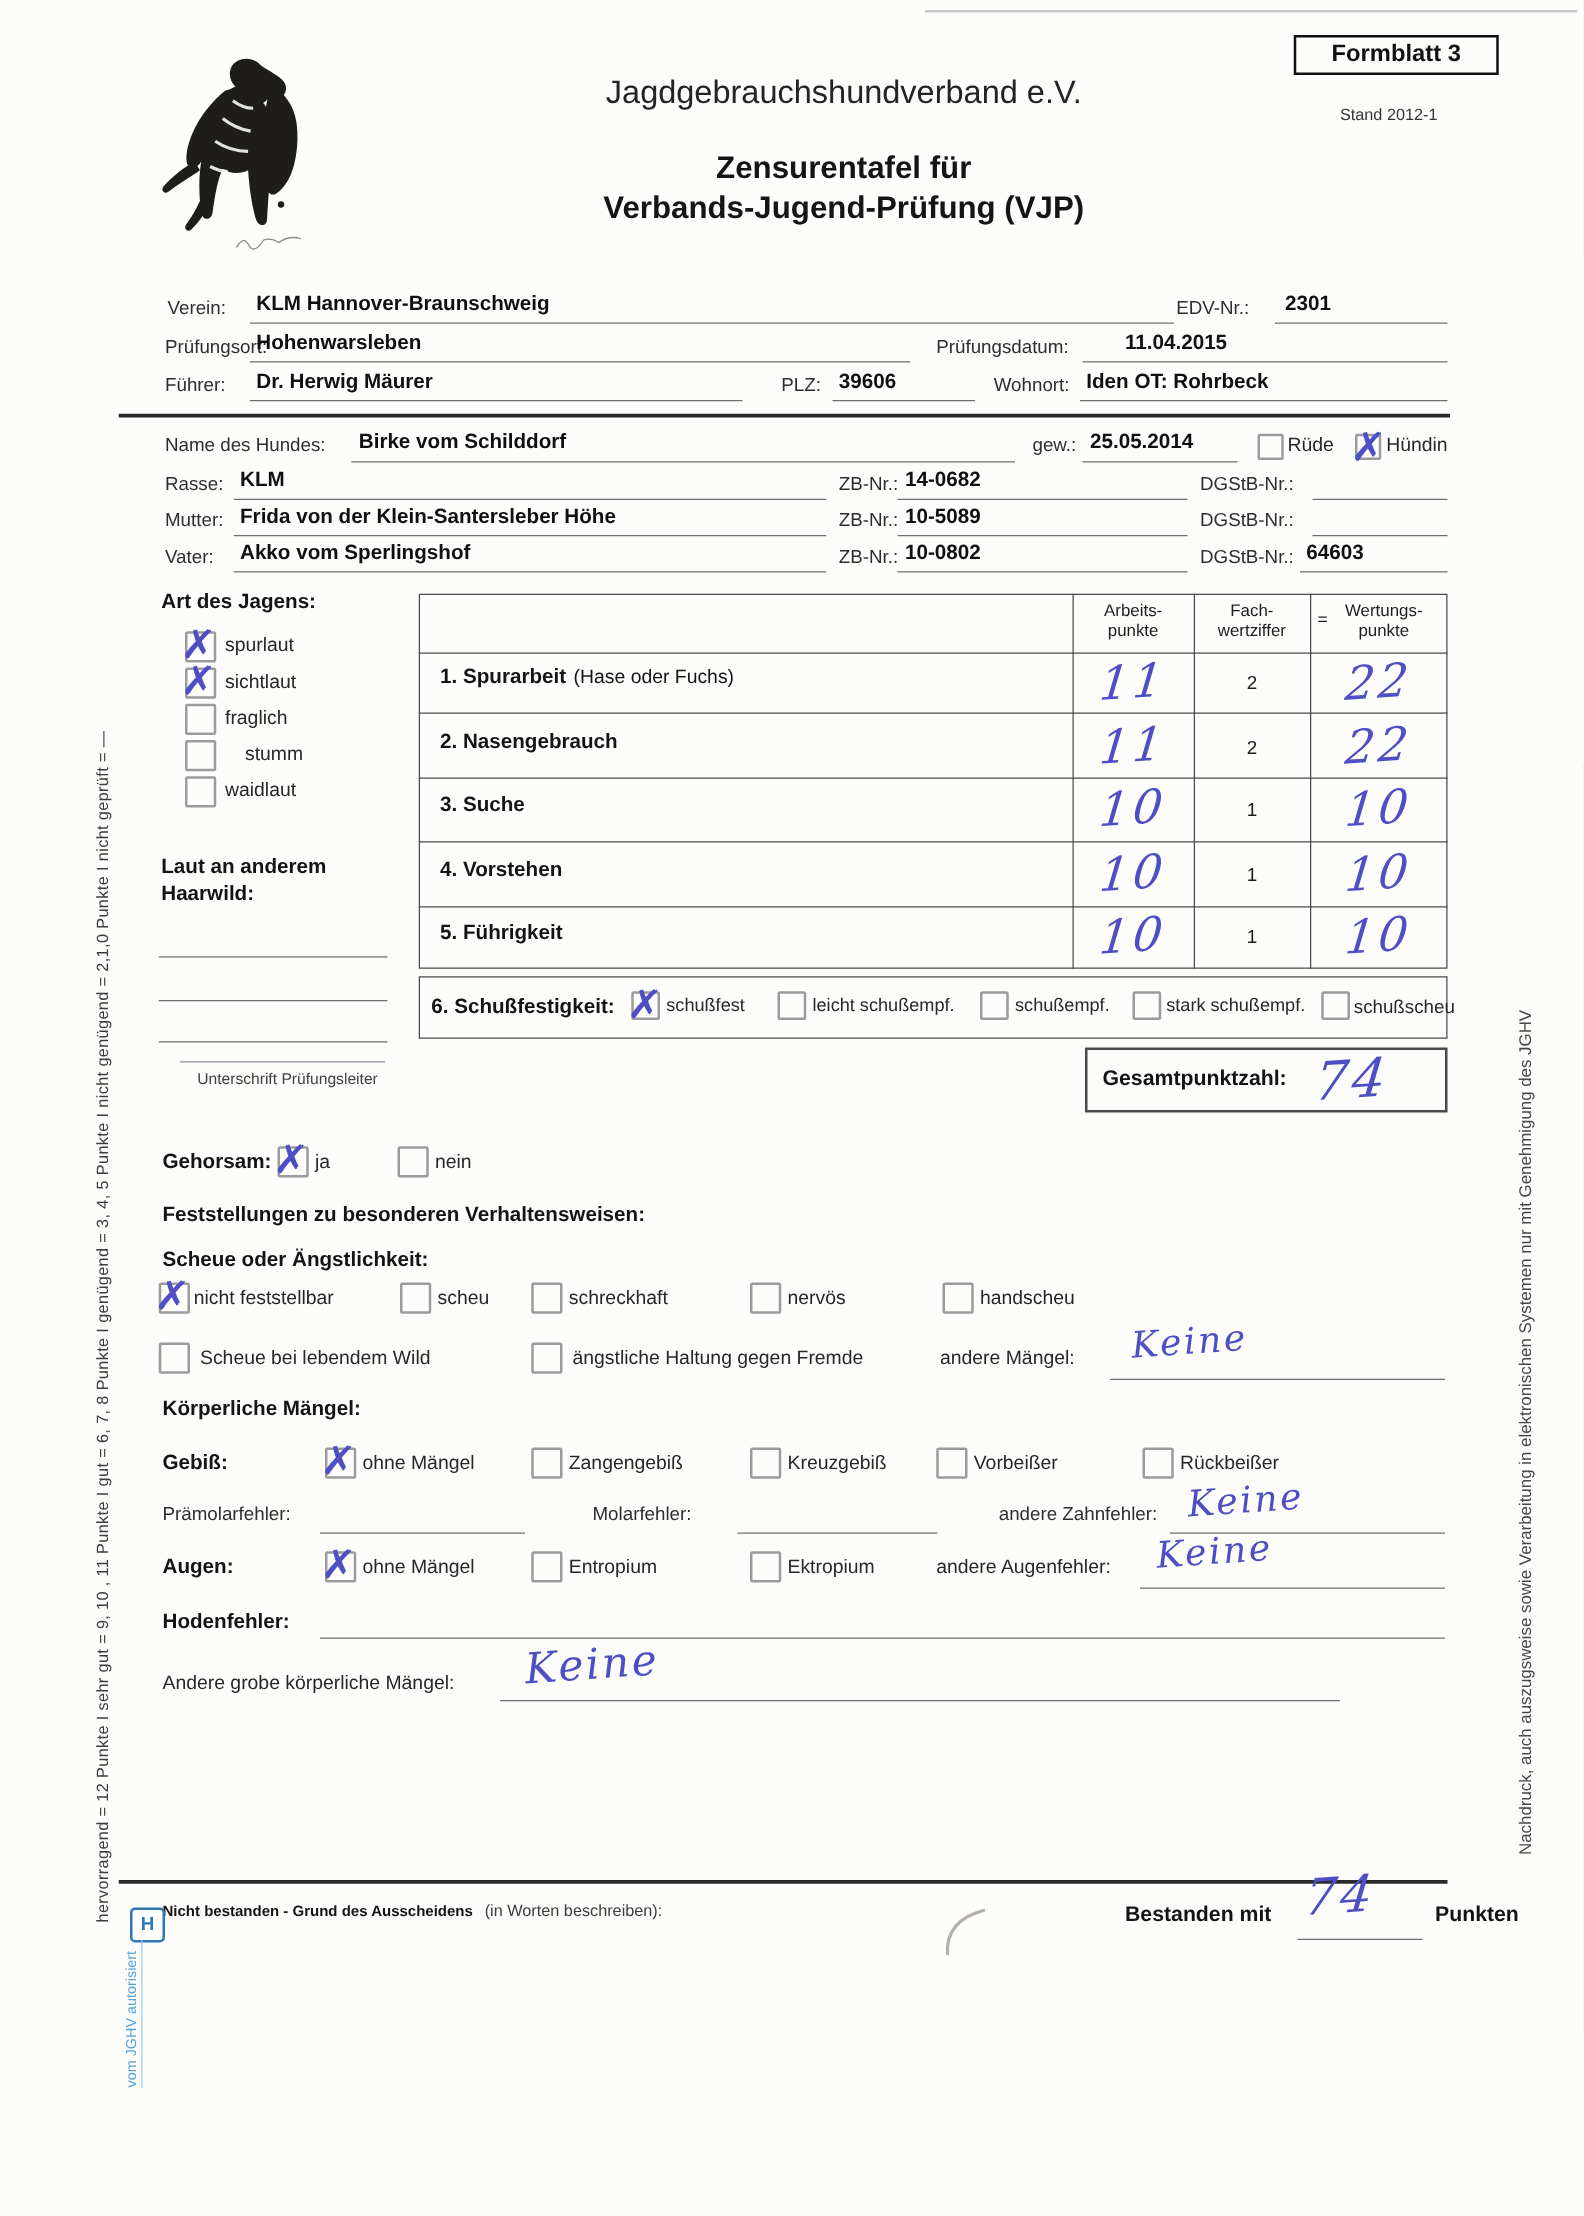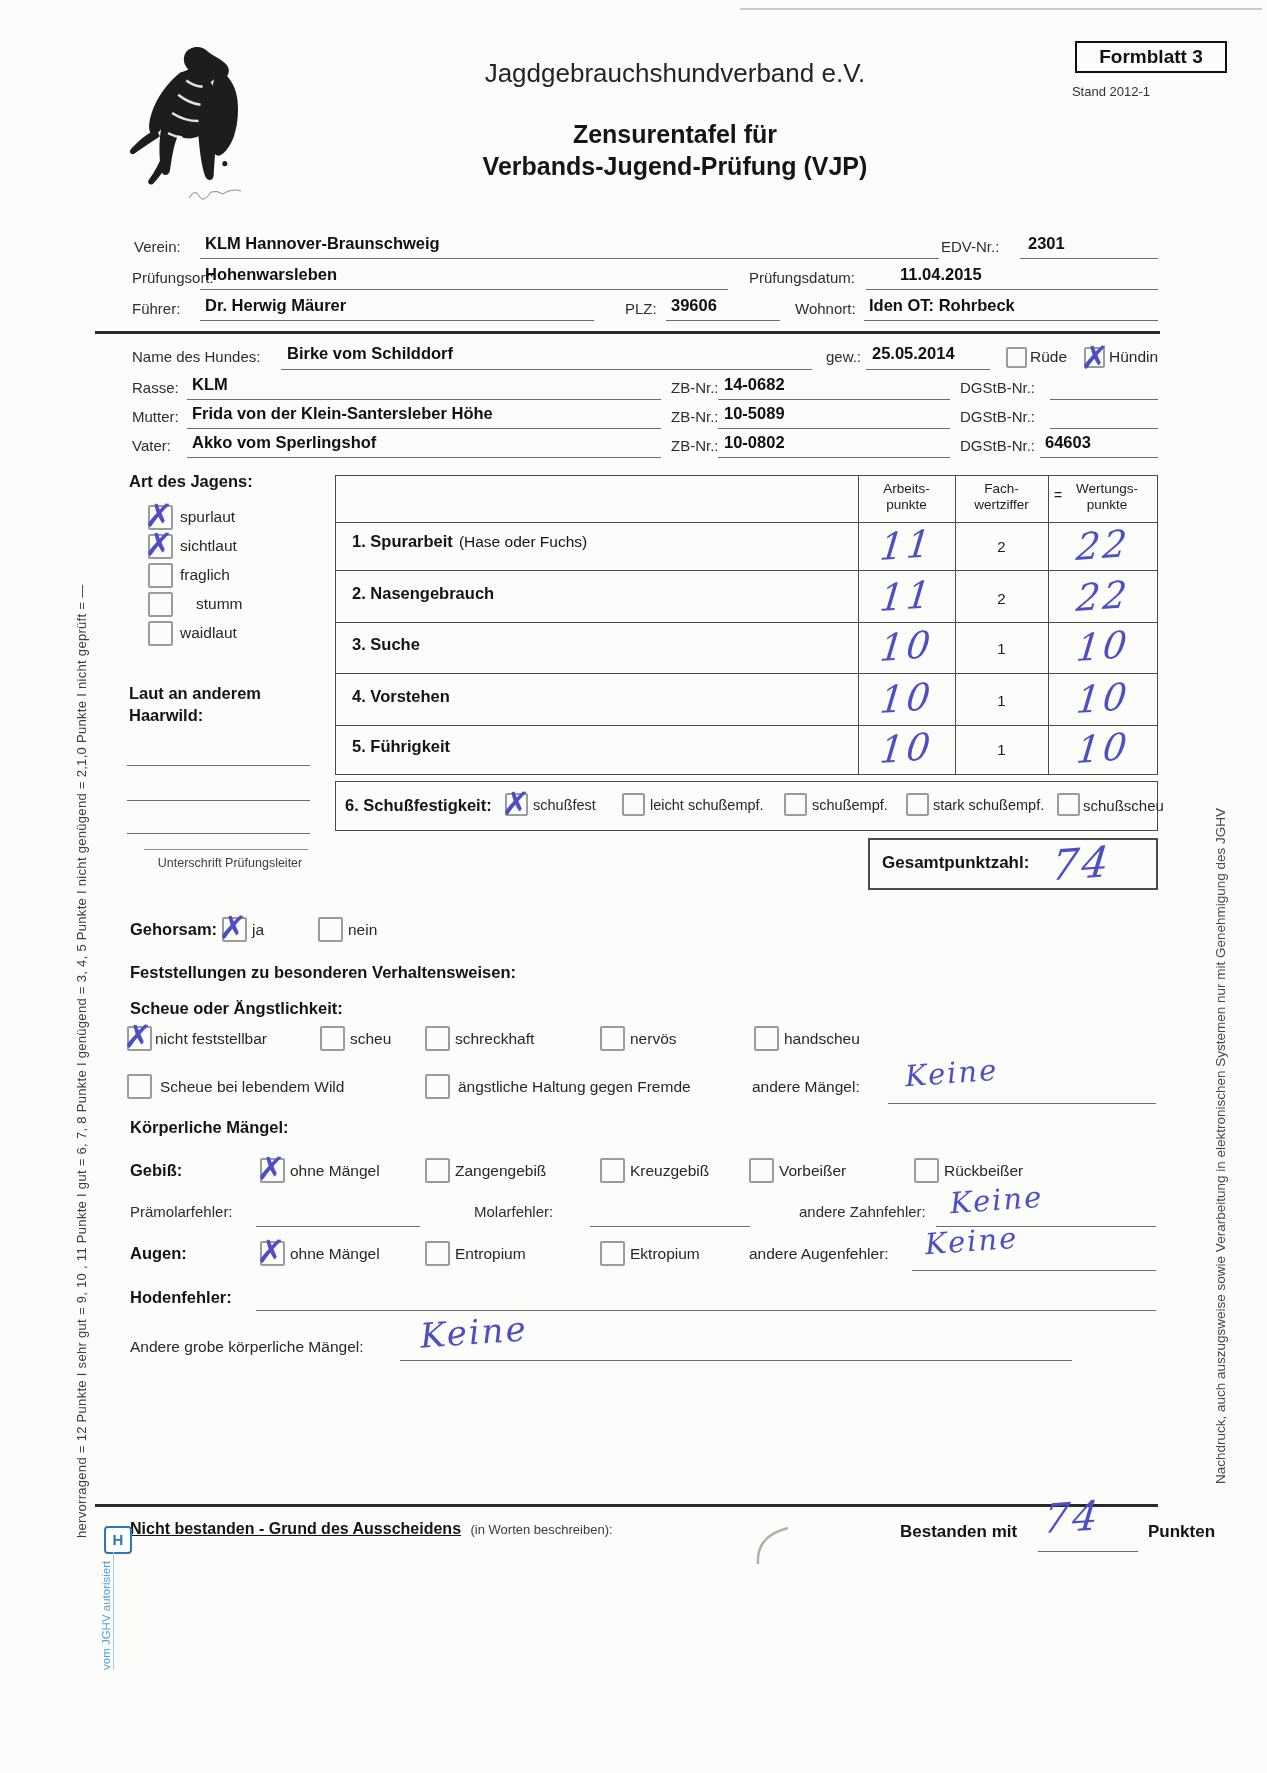--- a/index.html
+++ b/index.html
@@ -61,21 +61,21 @@
       </g>
     </svg>
   </div>
   <div class="t" style="left:185px;top:186px;">
     <svg width="60" height="18" viewBox="0 0 60 18">
       <path d="M4,12 q6,-10 10,-2 t12,-4 q6,-2 12,2 q8,-6 18,-3" stroke="#8a8a86" stroke-width="1" fill="none"></path>
     </svg>
   </div>
 
   <div class="t ctr" style="left:380px;top:58px;width:590px;font-size:26px;color:#242424;">Jagdgebrauchshundverband e.V.</div>
-  <div class="tbx" style="left:1035px;top:41px;width:152px;height:32px;border-width:2.5px;border-color:#101010;margin-left:40px;">
+  <div class="tbx" style="left:1035px;top:28px;width:164px;height:32px;border-width:2.5px;border-color:#101010;">
     <div class="ctr b" style="font-size:19px;line-height:28px;color:#111;">Formblatt 3</div>
   </div>
   <div class="t ctr" style="left:1035px;top:84px;width:152px;font-size:13px;color:#333;">Stand 2012-1</div>
   <div class="t ctr b" style="left:380px;top:152px;width:590px;font-size:25px;color:#151515;">Verbands-Jugend-Prüfung (VJP)</div>
   <div class="t ctr b" style="left:380px;top:120px;width:590px;font-size:25px;color:#151515;">Zensurentafel für</div>
 
   <div class="t lbl" style="left:134px;top:238px;">Verein:</div>
   <div class="t val" style="left:205px;top:234px;">KLM Hannover-Braunschweig</div>
   <div class="ul" style="left:200px;top:258px;width:739px;"></div>
   <div class="t lbl" style="left:941px;top:238px;">EDV-Nr.:</div>
@@ -288,21 +288,21 @@
 
   <div class="t sec" style="left:130px;top:1288px;">Hodenfehler:</div>
   <div class="ul" style="left:256px;top:1310px;width:900px;"></div>
 
   <div class="t cbl" style="left:130px;top:1338px;">Andere grobe körperliche Mängel:</div>
   <div class="hand hword" style="left:420px;top:1312px;font-size:34px;">Keine</div>
   <div class="ul" style="left:400px;top:1360px;width:672px;"></div>
 
   <div class="thick" style="left:95px;top:1504px;width:1063px;height:3px;"></div>
   <div class="t" style="left:130px;top:1520px;">
-    <span class="b" style="font-size:16px;color:#141414;text-decoration:underline;">Nicht bestanden - Grund des Ausscheidens</span>
+    <span class="b" style="font-size:12px;color:#141414;">Nicht bestanden - Grund des Ausscheidens</span>
     <span style="font-size:13px;color:#3c3c3c;margin-left:5px;">(in Worten beschreiben):</span>
   </div>
   <div class="t" style="left:750px;top:1518px;">
     <svg width="45" height="50">
         <path d="M8,46 Q6,18 38,10" stroke="#b3afa8" stroke-width="2.5" fill="none"></path>
       </svg>
   </div>
   <div class="t b" style="left:900px;top:1522px;font-size:17px;color:#141414;">Bestanden mit</div>
   <div class="hand hnum" style="left:1044px;top:1494px;font-size:40px;">74</div>
   <div class="ul" style="left:1038px;top:1551px;width:100px;"></div>

